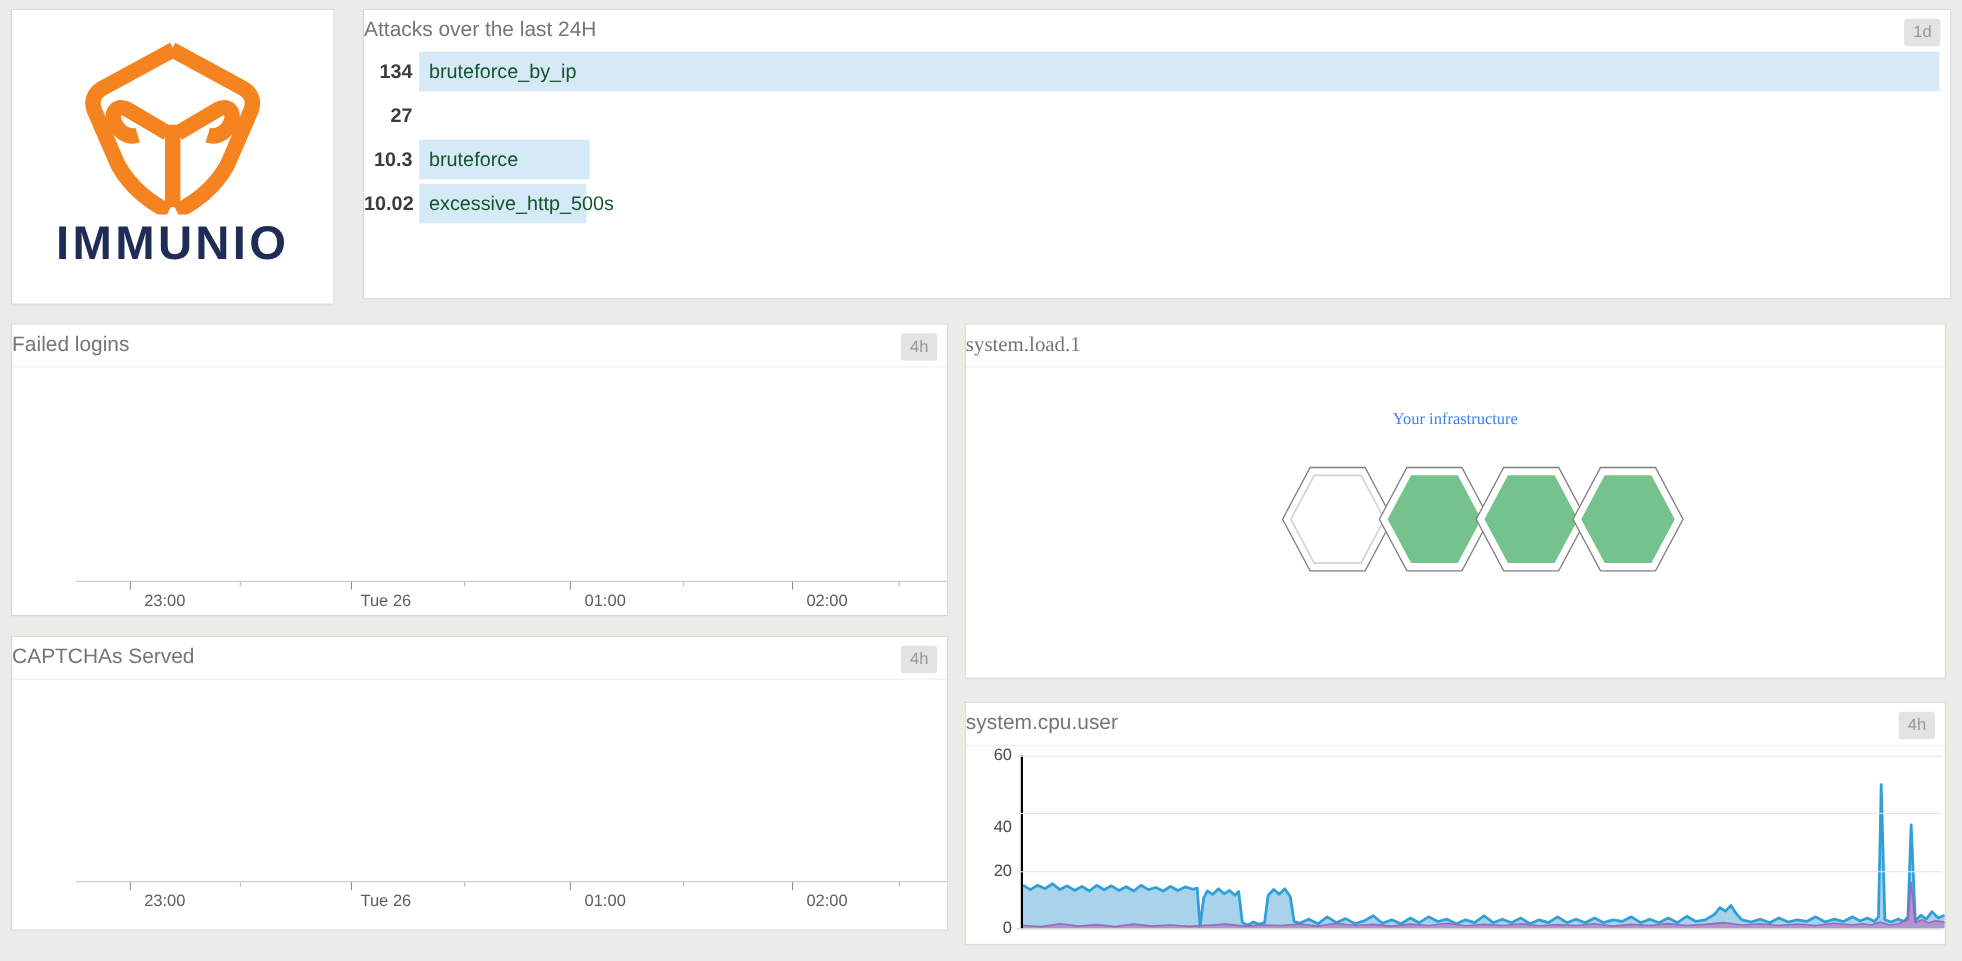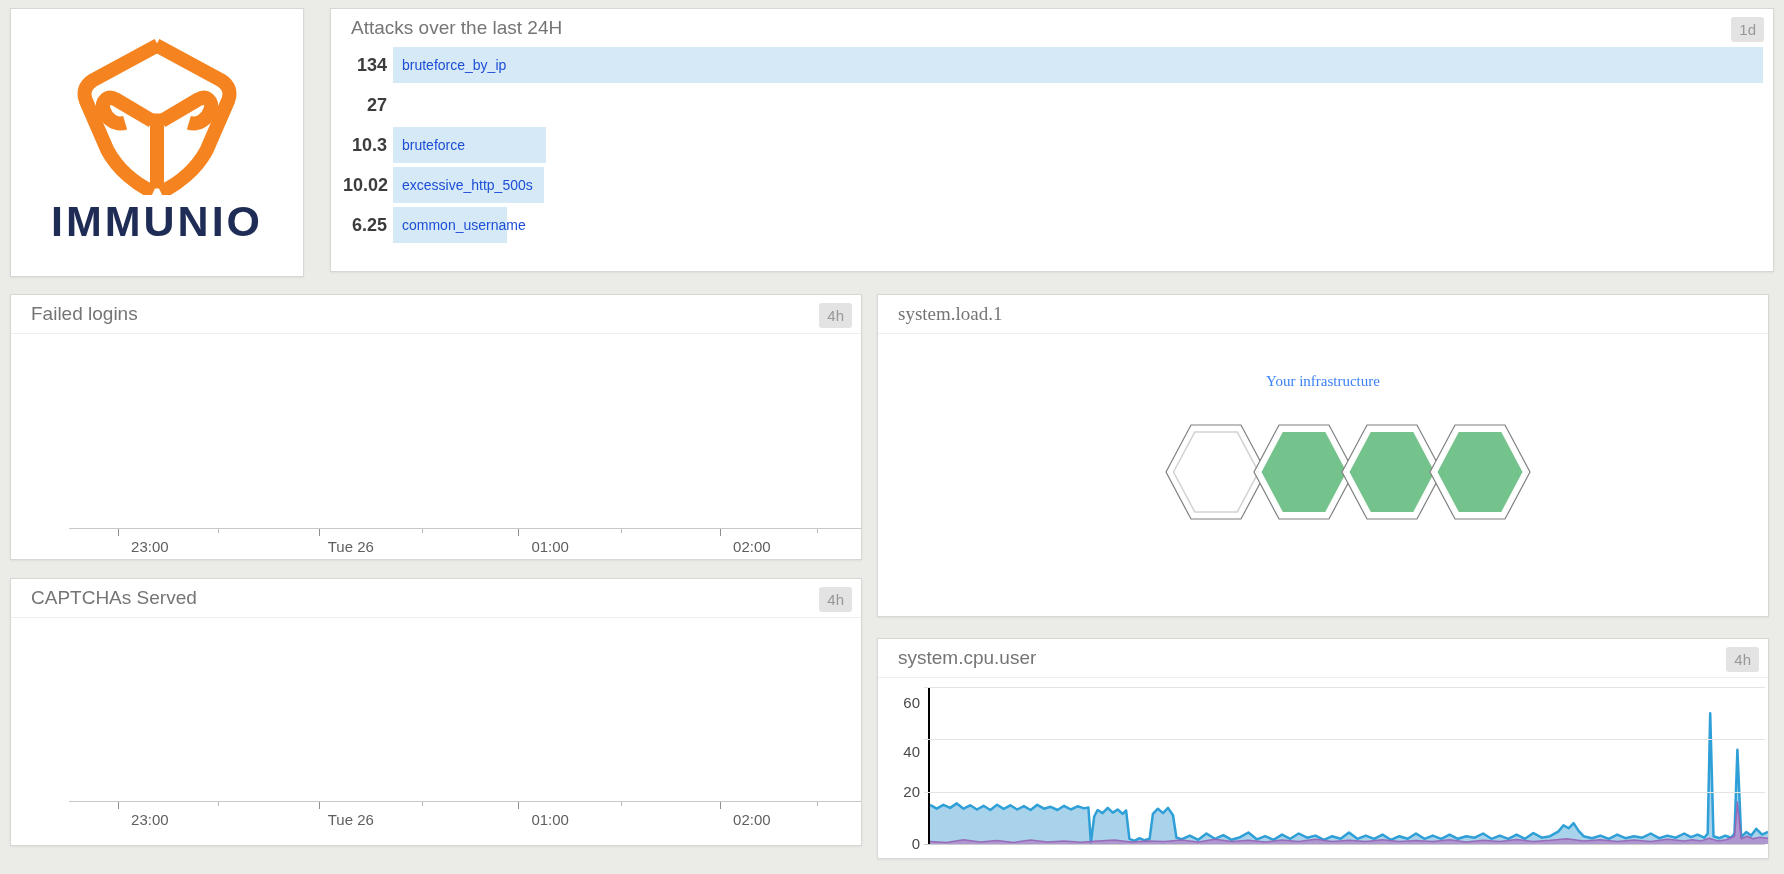--- a/index.html
+++ b/index.html
@@ -1,34 +1,34 @@
 <!DOCTYPE html>
 <html><head>
 <meta charset="utf-8">
 <style>
   html,body{margin:0;padding:0;}
   body{background:#ebebe8;font-family:"Liberation Sans","DejaVu Sans",sans-serif;}
   .page{position:relative;width:1784px;height:874px;background:#ebebe8;overflow:hidden;}
   .panel{position:absolute;background:#fff;border:1px solid #d7d7d4;box-shadow:0 1px 2px rgba(0,0,0,.06);box-sizing:border-box;overflow:hidden;}
-  .panel-title{position:absolute;left:20px;top:8px;font-size:19px;color:#757575;white-space:nowrap;}
+  .panel-title{position:absolute;left:0;top:8px;font-size:19px;color:#757575;white-space:nowrap;}
   .badge{position:absolute;top:8px;right:9px;background:#e3e3e3;color:#989898;font-size:15px;line-height:1;padding:5px 8px;border-radius:3px;}
   .title-sep{position:absolute;left:0;right:0;top:38px;height:1px;background:#efefef;}
 
   
   .logo-wrap{position:absolute;left:0;top:0;right:0;text-align:center;}
   .logo-wrap svg{display:block;margin:22px auto 0;}
   .wordmark{margin-top:2px;font-size:43px;font-weight:bold;letter-spacing:3px;color:#1f2c55;}
 
   
-  .toplist{position:absolute;left:0;top:36px;right:10px;margin-left:12px;}
+  .toplist{position:absolute;left:0;top:36px;right:10px;}
   .tl-row{display:flex;align-items:center;height:40px;}
   .tl-val{flex:none;width:44px;text-align:right;font-weight:bold;font-size:18px;color:#3c3c3c;}
   .tl-track{flex:1;margin-left:6px;position:relative;height:36px;}
   .tl-bar{position:absolute;left:0;top:0;height:100%;}
-  .tl-label{position:absolute;left:9px;top:0;line-height:36px;font-size:14px;color:#1d4ed8;white-space:nowrap;}
+  .tl-label{position:absolute;left:9px;top:0;line-height:36px;font-size:18px;color:#14532d;white-space:nowrap;}
 
   
   .time-axis{position:absolute;height:42px;}
   .axis-line{position:absolute;left:0;top:0;width:101%;height:1px;background:#c8c8c8;}
   .tick{position:absolute;top:1px;width:1px;}
   .tick.major{height:7px;background:#8f8f8f;}
   .tick.minor{height:4px;background:#b8b8b8;}
   .tick-label{position:absolute;top:10px;transform:translateX(-50%);font-size:15px;color:#5f5f5f;white-space:nowrap;margin-left:32px;}
 
   
@@ -81,27 +81,20 @@
           <div class="tl-track">
             <div class="tl-bar" style="width: 11.2%; background: rgb(213, 233, 246);"></div>
             <span class="tl-label">bruteforce</span>
           </div>
         </div>
         <div class="tl-row">
           <span class="tl-val">10.02</span>
           <div class="tl-track">
             <div class="tl-bar" style="width: 11%; background: rgb(213, 233, 246);"></div>
             <span class="tl-label">excessive_http_500s</span>
-          </div>
-        </div>
-        <div class="tl-row">
-          <span class="tl-val">6.25</span>
-          <div class="tl-track">
-            <div class="tl-bar" style="width: 8.3%; background: rgb(213, 233, 246);"></div>
-            <span class="tl-label">common_username</span>
           </div>
         </div>
       </div>
   </section>
 
   <section class="panel" style="left:10px;top:294px;width:852px;height:266px;padding-left:43px;">
     <div class="panel-title">Failed logins</div>
     <div class="badge">4h</div>
     <div class="title-sep"></div>
     <div class="time-axis" style="left:58px;top:233px;width:788px;">
@@ -177,16 +170,16 @@
         <path d="M0,157 L0.0,154.4 L16.8,155.4 L33.5,152.8 L50.3,154.9 L67.0,153.6 L83.8,155.4 L100.6,153.1 L117.3,154.9 L134.1,153.9 L150.8,155.2 L167.6,154.1 L184.4,153.1 L201.1,154.9 L217.9,153.9 L234.6,154.4 L251.4,153.1 L268.2,154.9 L284.9,152.3 L301.7,154.4 L318.4,153.3 L335.2,154.9 L352.0,153.1 L368.7,154.4 L385.5,152.3 L402.2,154.6 L419.0,153.3 L435.8,154.4 L452.5,152.8 L469.3,154.6 L486.0,153.6 L502.8,154.4 L519.6,152.8 L536.3,154.9 L553.1,153.3 L569.8,154.4 L586.6,152.6 L603.4,154.4 L620.1,153.3 L636.9,151.8 L653.6,153.9 L670.4,152.8 L687.2,154.4 L703.9,153.1 L720.7,154.4 L737.4,152.3 L754.2,153.9 L762.6,152.8 L771.0,153.9 L779.3,151.2 L787.7,153.9 L796.1,152.8 L804.5,149.2 L807.4,115.1 L811.2,151.8 L817.0,149.2 L822.9,151.8 L829.6,150.2 L838.0,151.2 L838,157 Z" fill="rgba(176,130,200,0.75)" stroke="none"></path>
         <path d="M0.0,154.4 L16.8,155.4 L33.5,152.8 L50.3,154.9 L67.0,153.6 L83.8,155.4 L100.6,153.1 L117.3,154.9 L134.1,153.9 L150.8,155.2 L167.6,154.1 L184.4,153.1 L201.1,154.9 L217.9,153.9 L234.6,154.4 L251.4,153.1 L268.2,154.9 L284.9,152.3 L301.7,154.4 L318.4,153.3 L335.2,154.9 L352.0,153.1 L368.7,154.4 L385.5,152.3 L402.2,154.6 L419.0,153.3 L435.8,154.4 L452.5,152.8 L469.3,154.6 L486.0,153.6 L502.8,154.4 L519.6,152.8 L536.3,154.9 L553.1,153.3 L569.8,154.4 L586.6,152.6 L603.4,154.4 L620.1,153.3 L636.9,151.8 L653.6,153.9 L670.4,152.8 L687.2,154.4 L703.9,153.1 L720.7,154.4 L737.4,152.3 L754.2,153.9 L762.6,152.8 L771.0,153.9 L779.3,151.2 L787.7,153.9 L796.1,152.8 L804.5,149.2 L807.4,115.1 L811.2,151.8 L817.0,149.2 L822.9,151.8 L829.6,150.2 L838.0,151.2" fill="none" stroke="rgba(150,100,180,0.9)" stroke-width="1.5" stroke-linejoin="round"></path>
       </svg>
   <div class="cpu-grid base" style="top: 205px;"></div>
       <div class="cpu-ylab" style="top: 196px;">0</div>
       <div class="cpu-grid" style="top: 152.667px;"></div>
       <div class="cpu-ylab" style="top: 143.667px;">20</div>
       <div class="cpu-grid" style="top: 100.333px;"></div>
       <div class="cpu-ylab" style="top: 104px; text-align: right;">40</div>
       <div class="cpu-grid" style="top: 48px;"></div>
-      <div class="cpu-ylab" style="top: 39px; margin-top: 16px;">60</div>
+      <div class="cpu-ylab" style="top: 39px;">60</div>
     </section>
 
 </div>
 
 </body></html>

